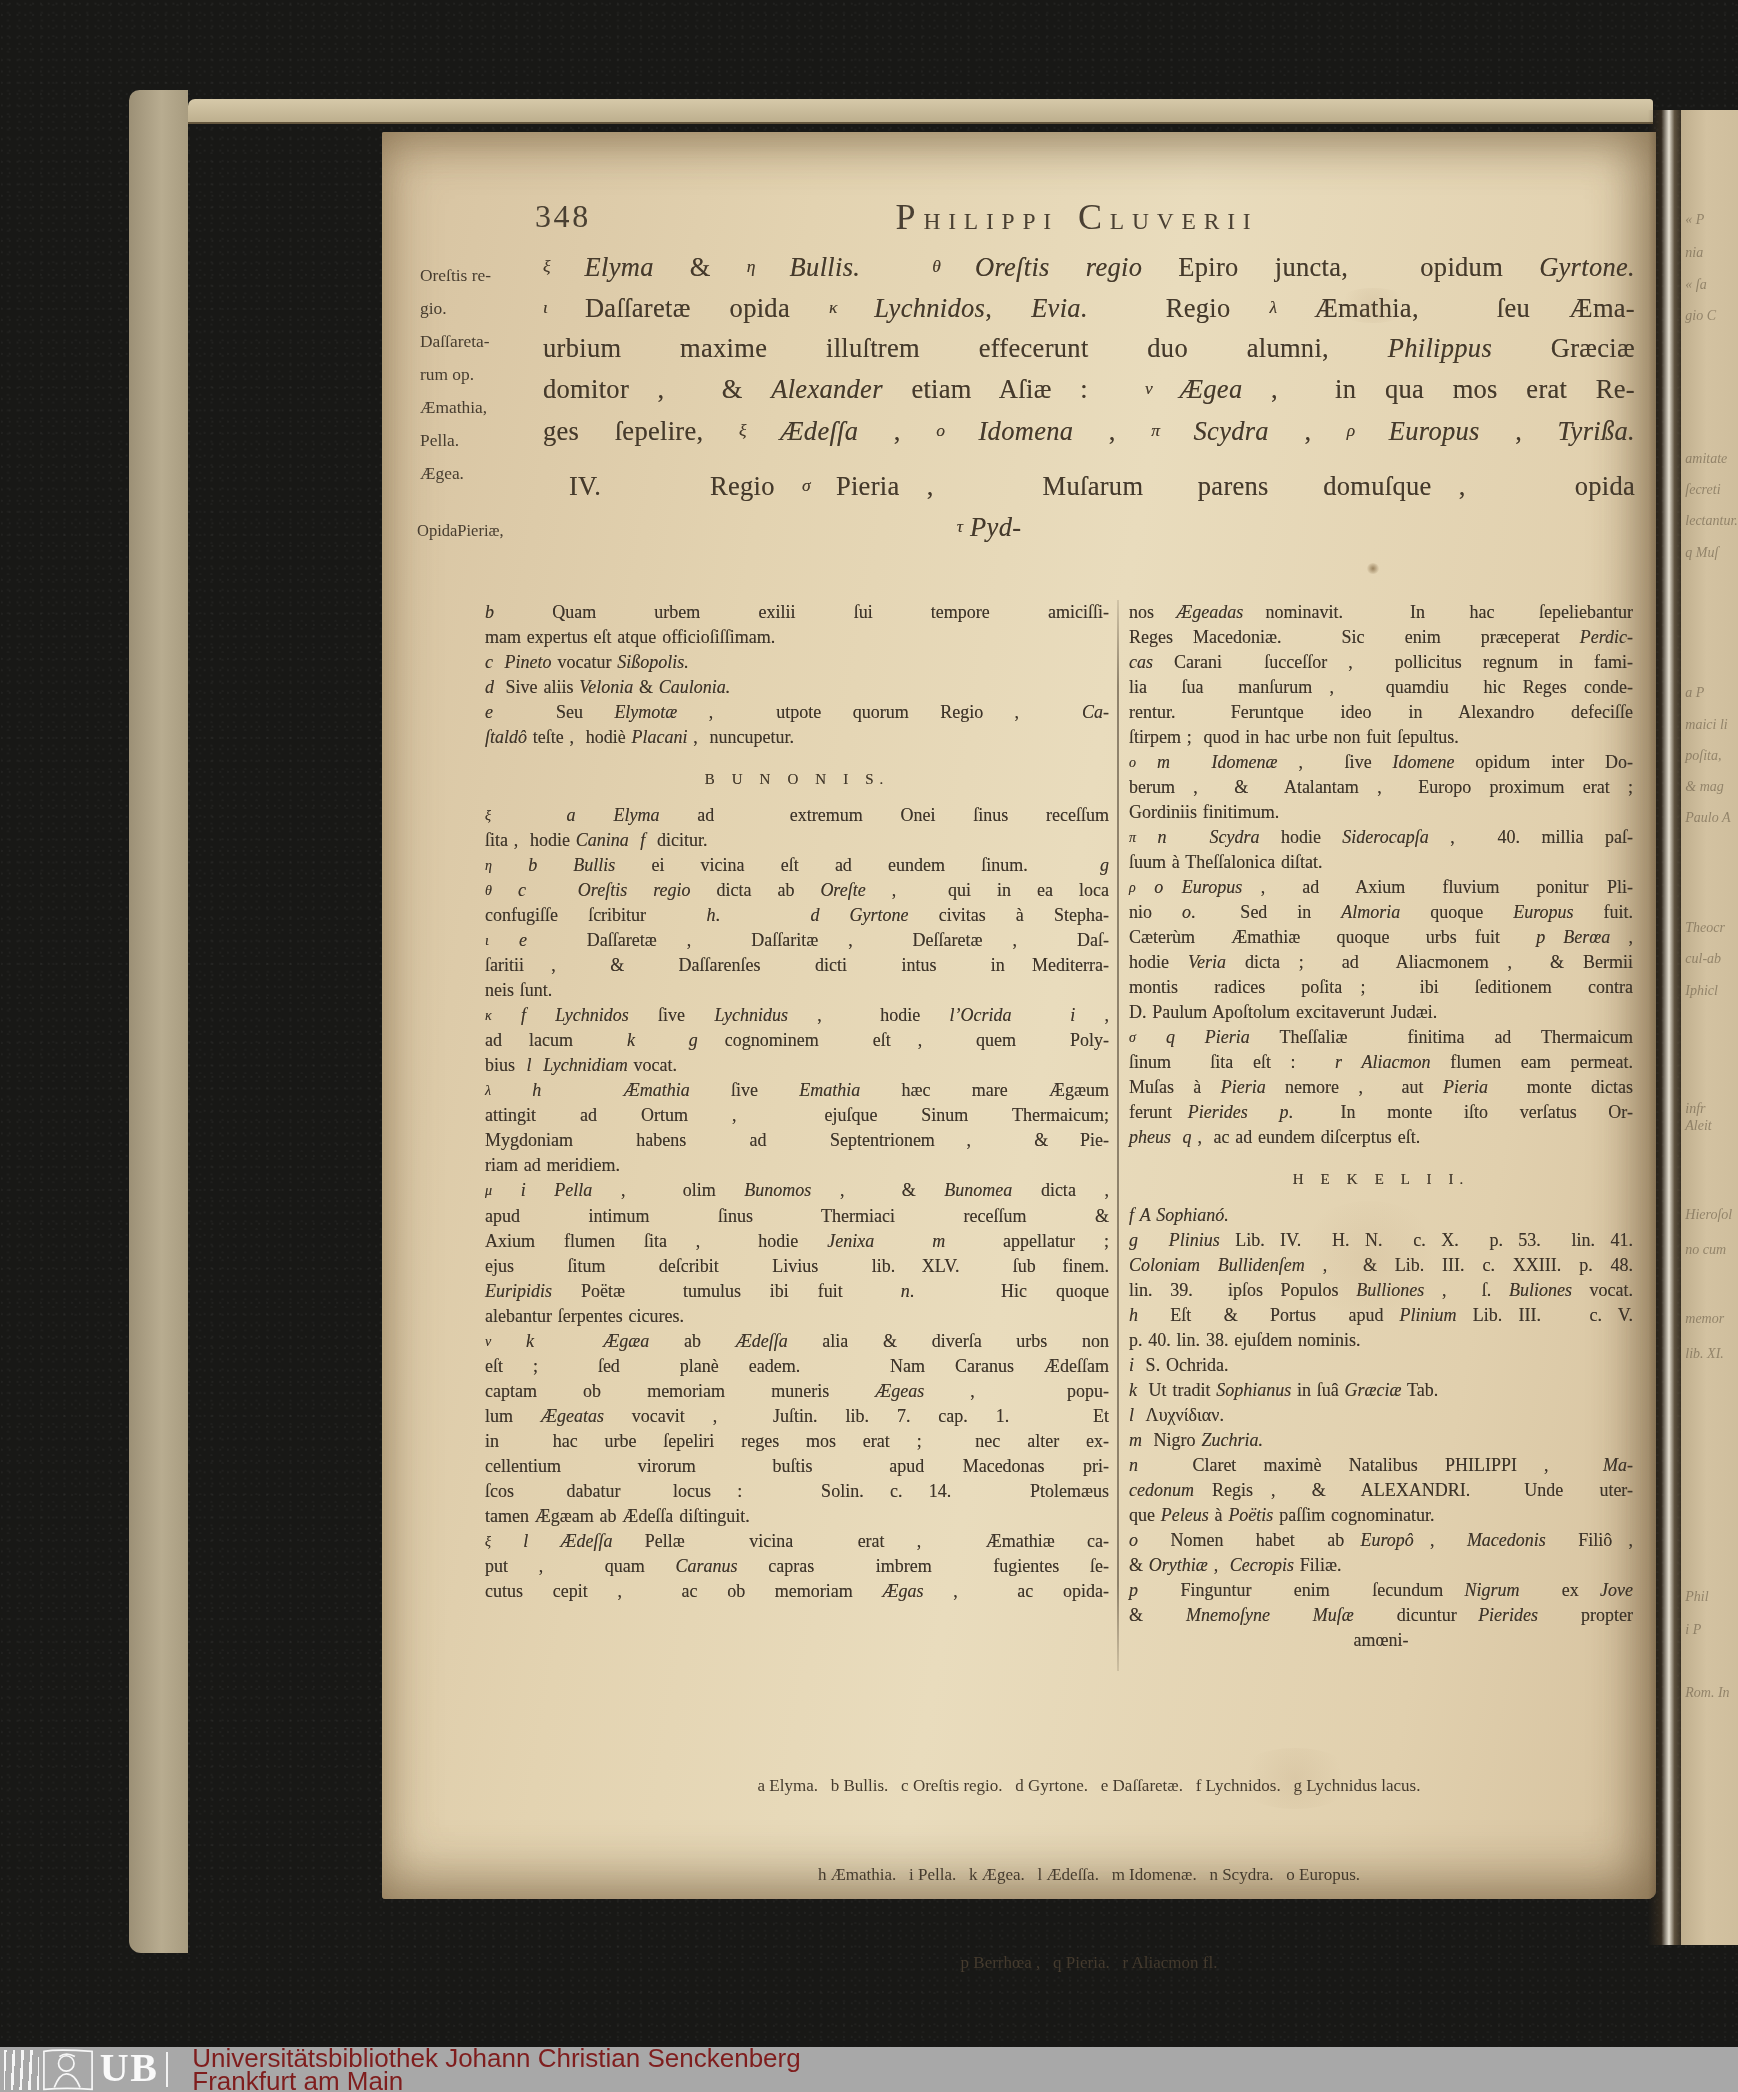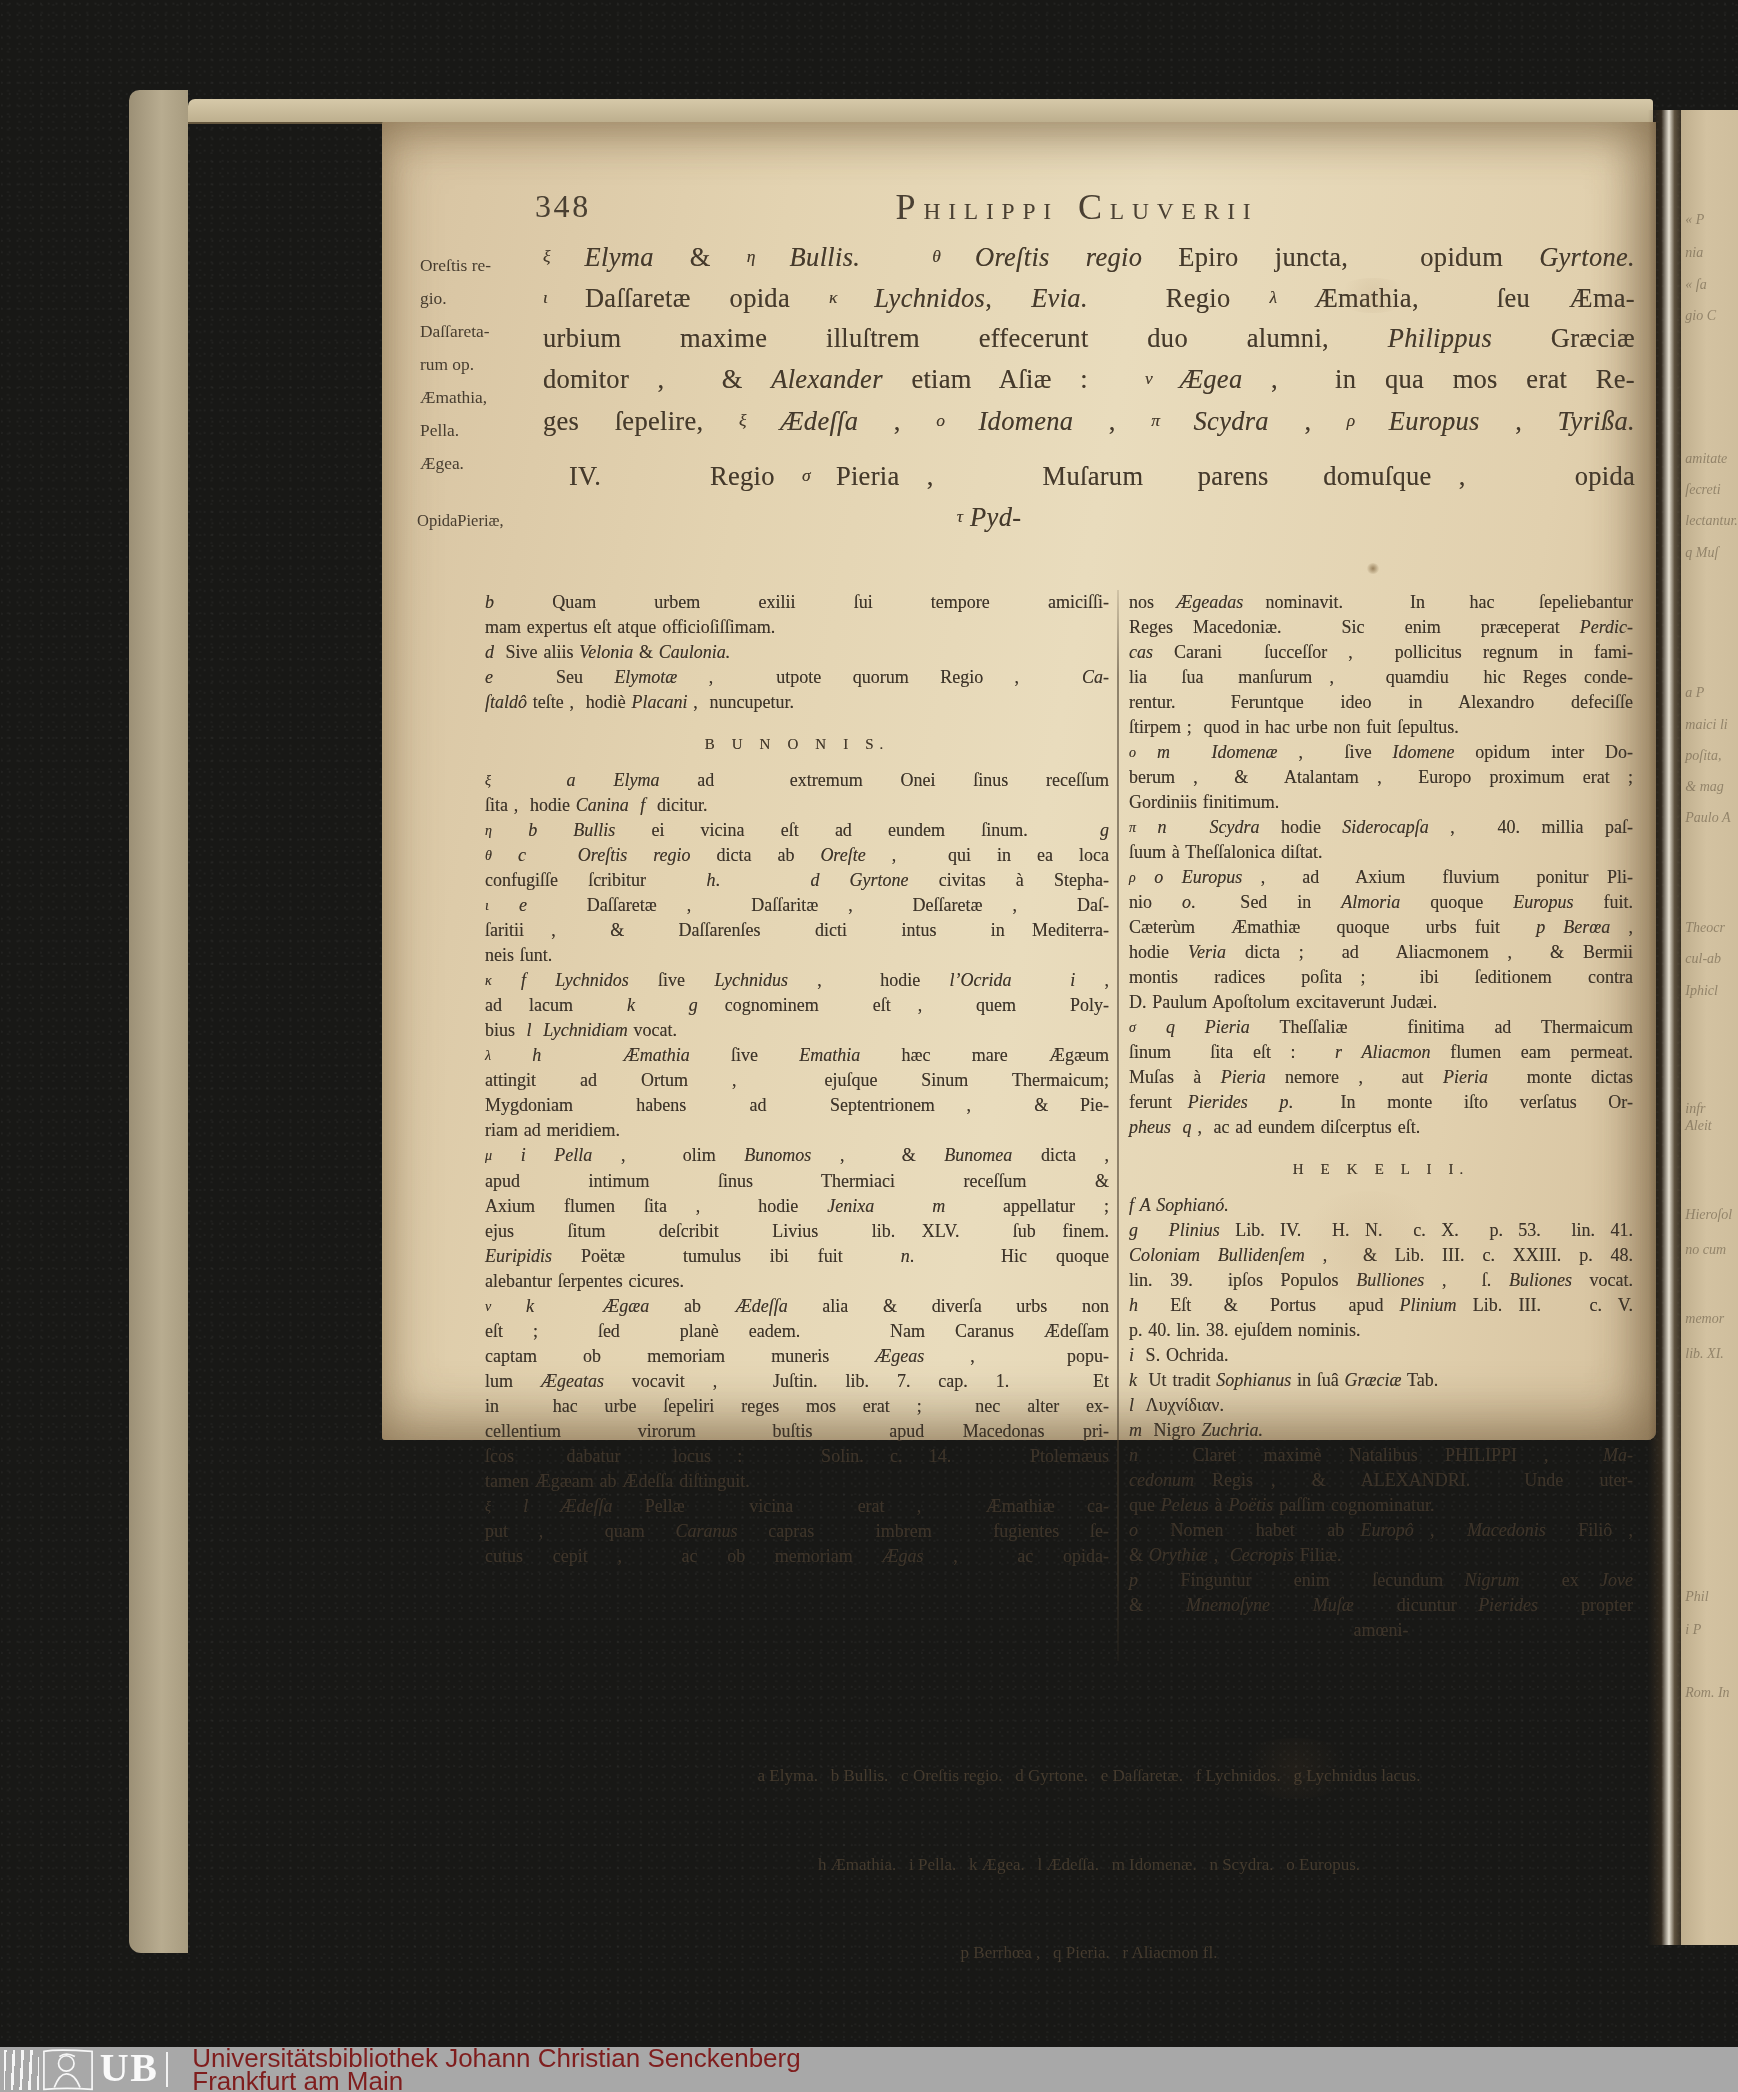--- a/index.html
+++ b/index.html
@@ -17,21 +17,21 @@
     background:linear-gradient(90deg,#9c9076,#b8ac90 55%,#a89c80);
     border-radius:10.4px 0 0 12px;}
   .fore-edge{position:absolute;left:186px;top:115px;width:198px;height:1834px;
     background:
       linear-gradient(180deg,rgba(80,60,35,.18),rgba(0,0,0,0) 6%,rgba(0,0,0,0) 92%,rgba(70,50,28,.3)),
       repeating-linear-gradient(90deg,#b99c73 0px,#d2b990 1.7px,#c2a67c 3.5px,#dbc7a1 5.2px,#b2926a 7px,#caa majo 7.8px,#c9ad84 8.7px);
     border-radius:1.7px 0 0 45px;}
   .top-edge{position:absolute;left:188px;top:99px;width:1465px;height:22.6px;
     background:linear-gradient(180deg,#d6c9a9,#bdaf8e);
     border-bottom:2.6px solid #65573e;border-radius:7px 3.5px 0 0;}
-  .page{position:absolute;left:382px;top:122px;width:1274px;height:1318px;
+  .page{position:absolute;left:382px;top:132px;width:1274px;height:1767px;
     background:linear-gradient(100deg,#d7c3a1 0%,#e3d3b1 28%,#e9dcbd 52%,#e1d0ae 82%,#d5c19e 100%);
     border-radius:1.7px 0 8.7px 3.5px;
     box-shadow:inset 0 0 61px rgba(120,95,60,.30), inset -24px 0 43px rgba(100,78,48,.35),
                inset 0 -29.5px 48px rgba(110,85,55,.30), inset 0 22.6px 35px rgba(115,90,58,.22);
     color:#43392c;}
   .gutter{position:absolute;left:1648px;top:110px;width:35px;height:1835px;
     background:linear-gradient(90deg,rgba(80,62,40,0) 0%,rgba(80,62,40,.45) 38%,rgba(247,241,226,.92) 60%,rgba(150,128,95,.55) 76%,rgba(55,44,28,.6) 100%);}
   .facing-page{position:absolute;left:1681px;top:110px;width:57px;height:1835px;
     background:linear-gradient(90deg,#bfae8d,#d3c2a1 45%,#cfbe9d);
     overflow:hidden;}
@@ -120,20 +120,21 @@
         <div class="line j"><span>domitor ,  &amp; </span><span class="it">Alexander</span><span> etiam Aſiæ :  </span><span class="ref">ν </span><span class="it">Ægea</span><span> ,  in qua mos erat Re-</span></div>
         <div class="line j"><span>ges ſepelire, </span><span class="ref">ξ </span><span class="it">Ædeſſa</span><span> , </span><span class="ref">ο </span><span class="it">Idomena</span><span> , </span><span class="ref">π </span><span class="it">Scydra</span><span> , </span><span class="ref">ρ </span><span class="it">Europus</span><span> , </span><span class="it">Tyrißa.</span></div>
         <div class="line j" style="margin-top: 14px; padding-left: 26px;"><span>IV.    Regio </span><span class="ref">σ </span><span>Pieria ,    Muſarum  parens  domuſque ,    opida</span></div>
         <div class="line ar" style="padding-right: 200px;"><span class="ref">τ </span><span class="it">Pyd-</span></div>
       </div>
 
     <div class="col left-col">
       <div id="leftcol-a">
           <div class="line j"><span class="it">b</span><span>  Quam  urbem  exilii  ſui  tempore  amiciſſi-</span></div>
           <div class="line"><span>mam expertus eſt atque officioſiſſimam.</span></div>
+          <div class="line"><span class="it">c</span><span>  </span><span class="it">Pineto</span><span> vocatur </span><span class="it">Sißopolis.</span></div>
           <div class="line"><span class="it">d</span><span>  Sive aliis </span><span class="it">Velonia</span><span> &amp; </span><span class="it">Caulonia.</span></div>
           <div class="line j"><span class="it">e</span><span>  Seu </span><span class="it">Elymotæ</span><span> ,  utpote quorum Regio ,  </span><span class="it">Ca-</span></div>
           <div class="line"><span class="it">ſtaldô</span><span> teſte ,  hodiè </span><span class="it">Placani</span><span> ,  nuncupetur.</span></div>
         </div>
       <div class="sec-heading">B U N O N I S.</div>
       <div id="leftcol-b">
           <div class="line j"><span class="ref">ξ</span><span>  </span><span class="it">a</span><span> </span><span class="it">Elyma</span><span> ad  extremum Onei ſinus receſſum</span></div>
           <div class="line"><span>ſita ,  hodie </span><span class="it">Canina</span><span>  </span><span class="it">f</span><span>  dicitur.</span></div>
           <div class="line j"><span class="ref">η</span><span> </span><span class="it">b</span><span> </span><span class="it">Bullis</span><span> ei vicina eſt ad eundem ſinum.  </span><span class="it">g</span></div>
           <div class="line j"><span class="ref">θ</span><span> </span><span class="it">c</span><span>  </span><span class="it">Oreſtis regio</span><span> dicta ab </span><span class="it">Oreſte</span><span> ,  qui in ea loca</span></div>

